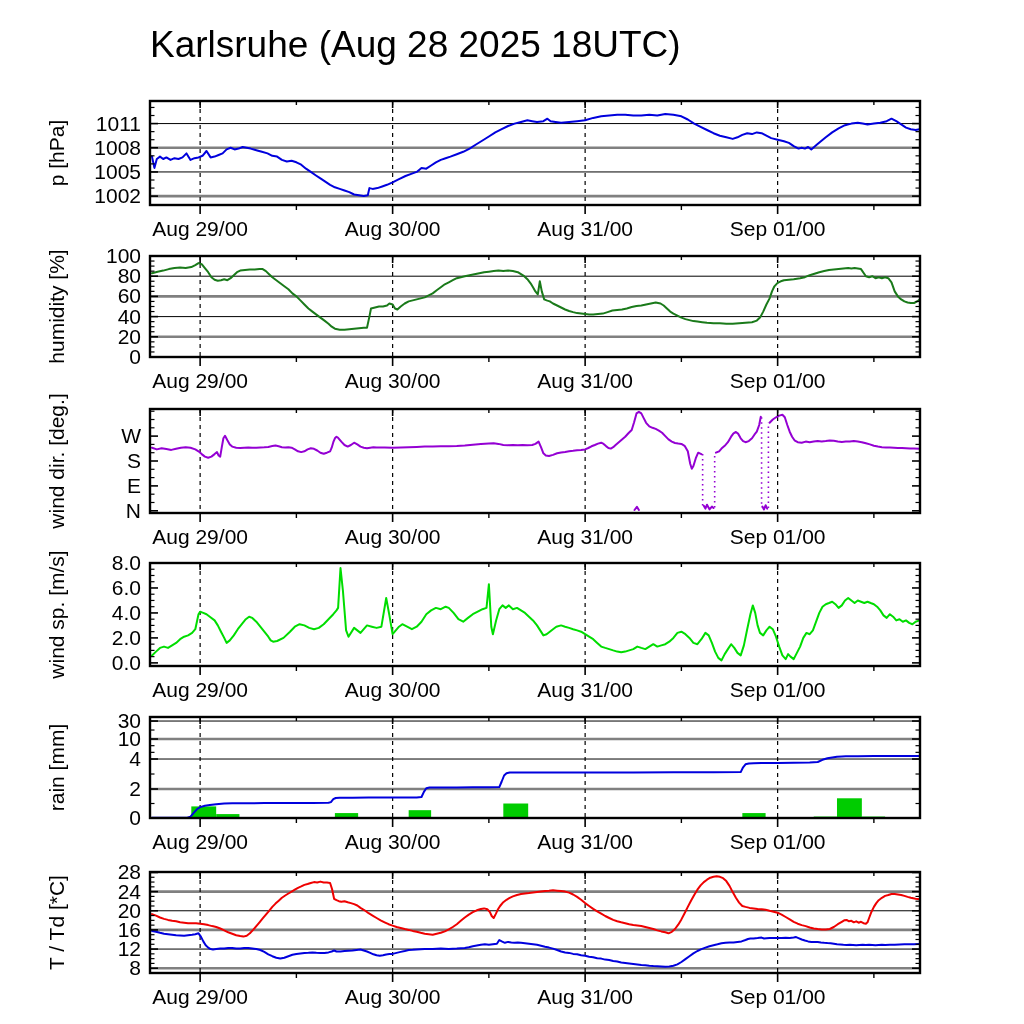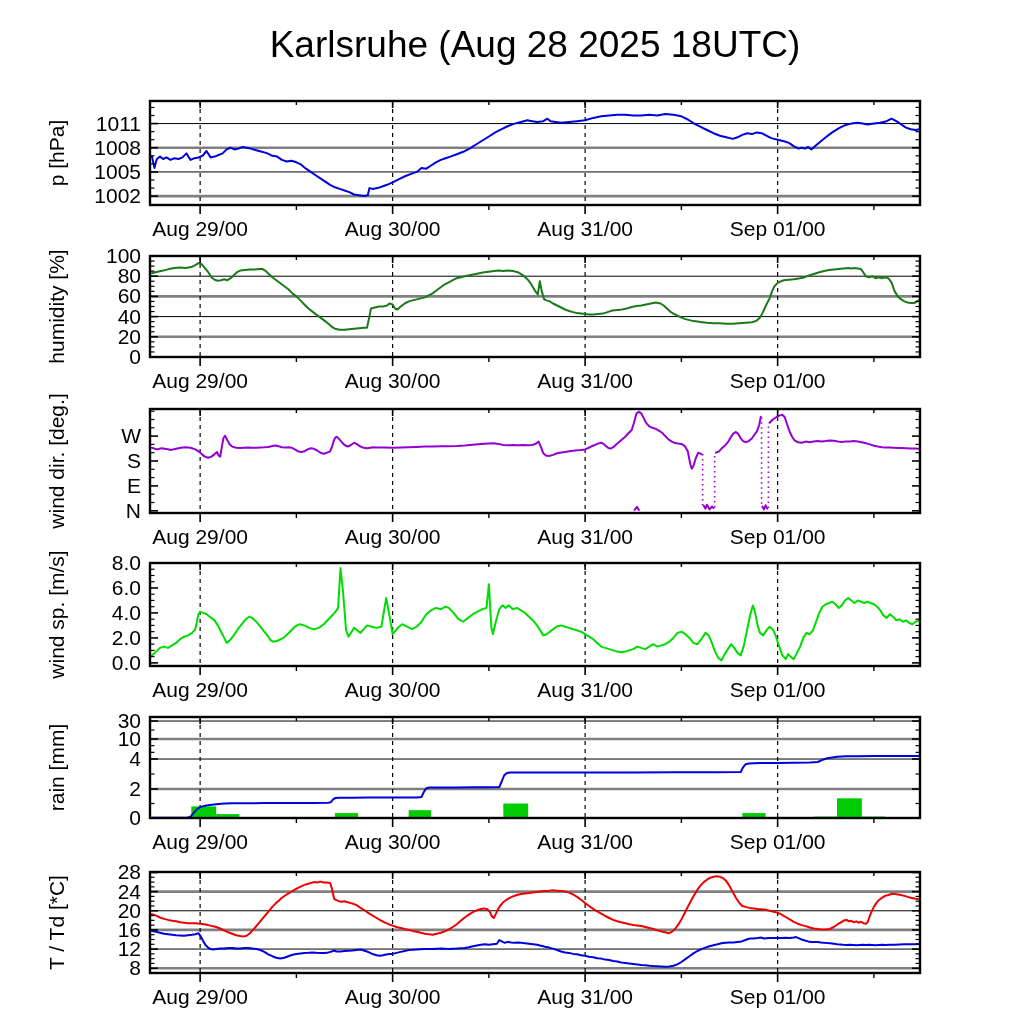--- a/index.html
+++ b/index.html
@@ -1,18 +1,18 @@
 <!DOCTYPE html>
 <html><head>
 <meta charset="utf-8">
 <style>
   html,body{margin:0;padding:0;background:#ffffff;}
   body{width:1024px;height:1024px;position:relative;overflow:hidden;
        font-family:"Liberation Sans", sans-serif;}
-  #title{position:absolute;left:150px;top:24px;width:770px;text-align:center;
+  #title{position:absolute;left:150px;top:24px;width:770px;text-align:left;
          font-size:37px;color:#000;white-space:nowrap;}
   #chart{position:absolute;left:0;top:0;}
   svg text{font-family:"Liberation Sans", sans-serif;fill:#000;}
 </style>
 </head>
 <body>
 
 <div id="title">Karlsruhe (Aug 28 2025 18UTC)</div>
 <svg id="chart" width="1024" height="1024" viewBox="0 0 1024 1024" xmlns="http://www.w3.org/2000/svg">
     <g>

